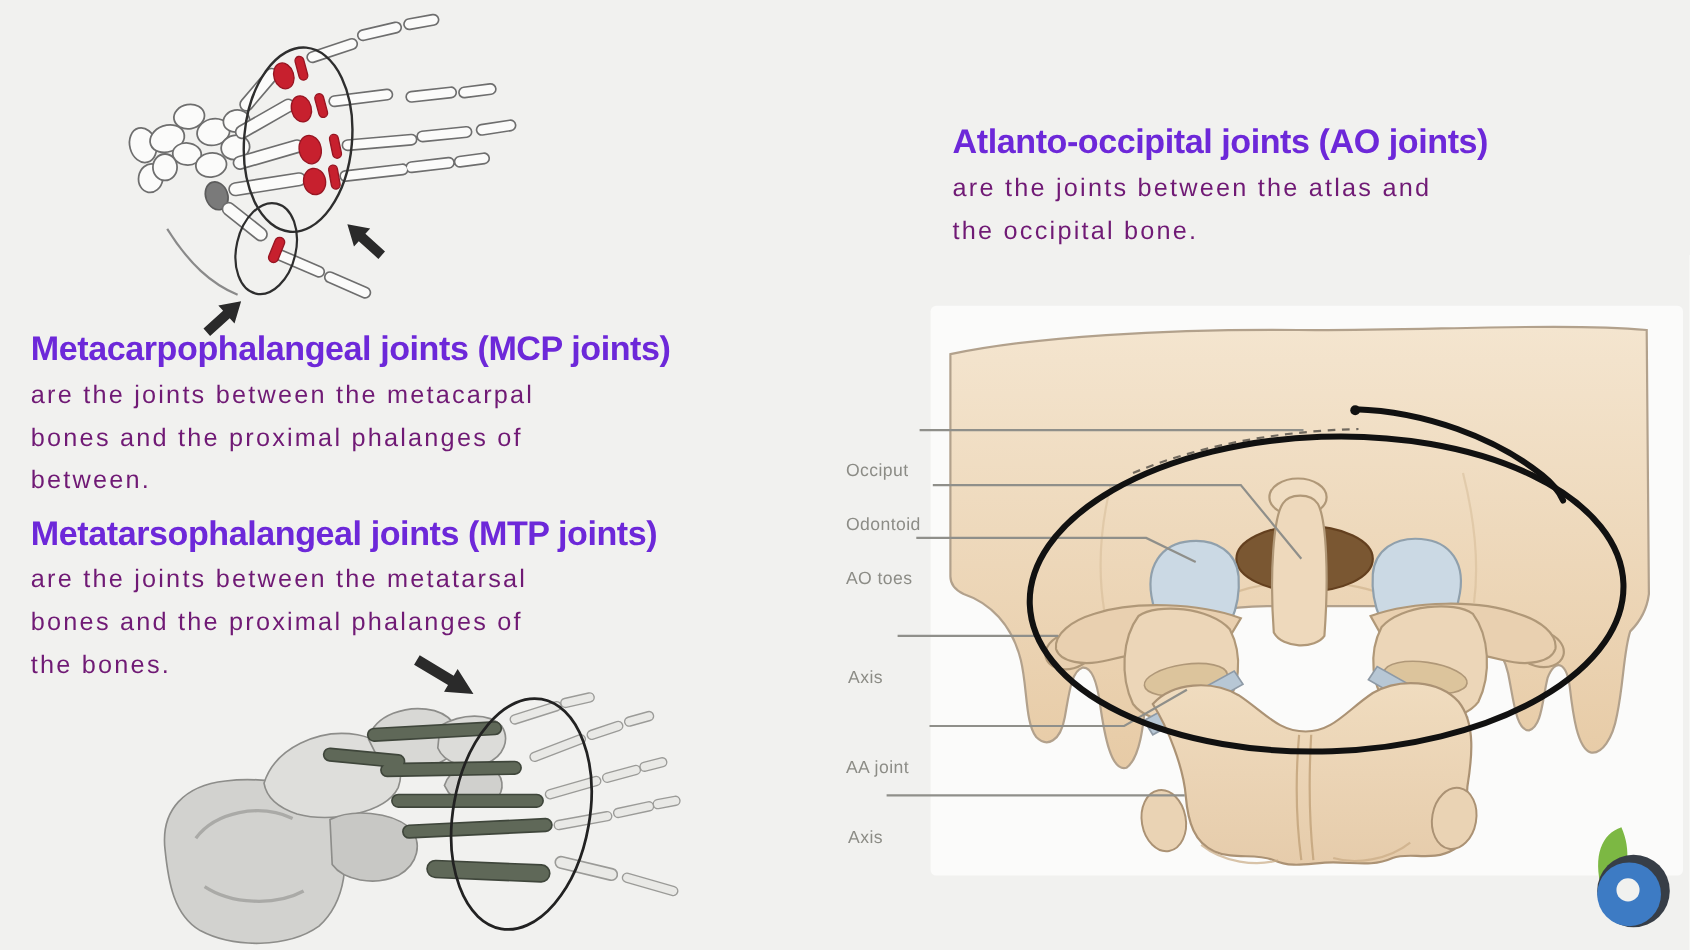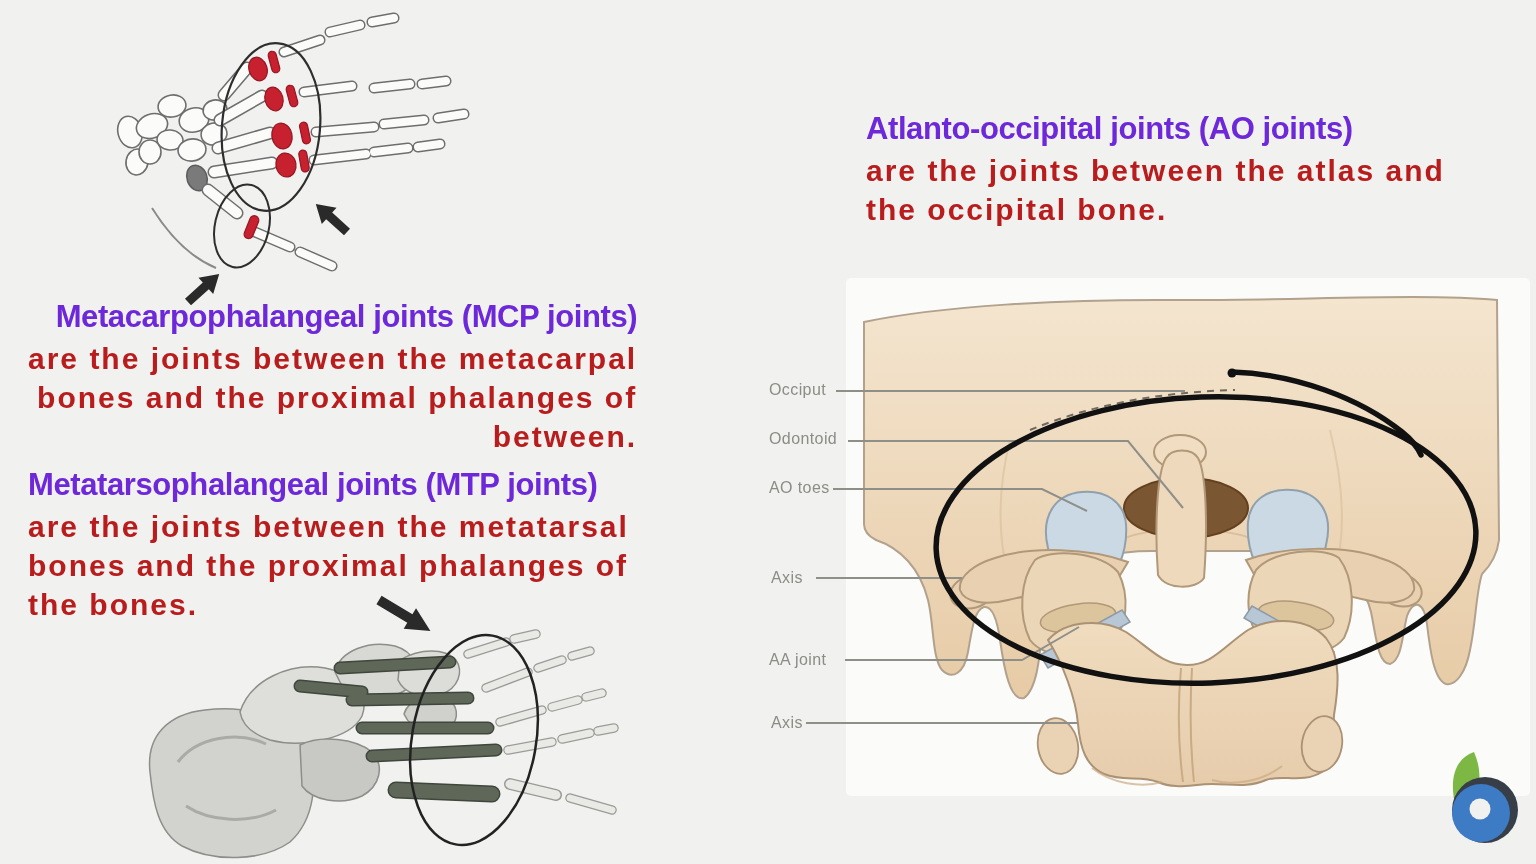--- a/index.html
+++ b/index.html
@@ -8,23 +8,23 @@
     background:#f1f1ef;
     font-family:"Liberation Sans","DejaVu Sans",sans-serif;
     color:#161616;
   }
   .art{position:absolute;left:0;top:0;width:1536px;height:864px;}
   .text-block{position:absolute;}
   .block-title{
     font-weight:700;font-size:31px;line-height:44px;letter-spacing:-0.4px;color:#6d28d9;
     white-space:nowrap;
   }
-  .block-body{font-size:30px;line-height:39px;letter-spacing:2px;color:#b91c1c;white-space:nowrap;font-weight:bold;}
+  .block-body{font-size:23px;line-height:39px;letter-spacing:2px;color:#701a75;white-space:nowrap;}
   .diagram-label{
-    position:absolute;font-size:16px;letter-spacing:0.4px;color:#8c8c86;white-space:nowrap;
+    position:absolute;font-size:16px;letter-spacing:0.4px;color:#8c8c86;white-space:nowrap;margin-top:39px;
   }
   
   .ho{stroke:#6e6e6e;stroke-width:11px;fill:none;stroke-linecap:round;}
   .hi{stroke:#fbfbfa;stroke-width:8px;fill:none;stroke-linecap:round;}
   .ho2{stroke:#6e6e6e;stroke-width:13px;fill:none;stroke-linecap:round;}
   .hi2{stroke:#fbfbfa;stroke-width:10px;fill:none;stroke-linecap:round;}
   .carpal{fill:#fbfbfa;stroke:#6e6e6e;stroke-width:1.6px;}
   .fo{stroke:#3f463b;stroke-width:13px;fill:none;stroke-linecap:round;}
   .fi{stroke:#5f6858;stroke-width:10px;fill:none;stroke-linecap:round;}
   .fo2{stroke:#3f463b;stroke-width:17px;fill:none;stroke-linecap:round;}
@@ -238,21 +238,21 @@
     </g>
 
     <g>
       <path fill="#7cb843" d="M1456,808 C1448,778 1456,758 1474,752 C1483,772 1481,796 1467,812 C1464,805 1460,803 1456,808 Z"></path>
       <circle cx="1485" cy="810" r="33" fill="#373e47"></circle>
       <circle cx="1481" cy="813" r="29" fill="#3d7bc4"></circle>
       <circle cx="1480" cy="809" r="10.5" fill="#f1f1ef"></circle>
     </g>
   </svg>
 
-  <div class="text-block" style="left:28px;top:295px;text-align:right;">
+  <div class="text-block" style="left:28px;top:295px;">
     <div class="block-title">Metacarpophalangeal joints (MCP joints)</div>
     <div class="block-body">are the joints between the metacarpal</div>
     <div class="block-body">bones and the proximal phalanges of</div>
     <div class="block-body">between.</div>
   </div>
 
   <div class="text-block" style="left:28px;top:463px;">
     <div class="block-title">Metatarsophalangeal joints (MTP joints)</div>
     <div class="block-body">are the joints between the metatarsal</div>
     <div class="block-body">bones and the proximal phalanges of</div>

